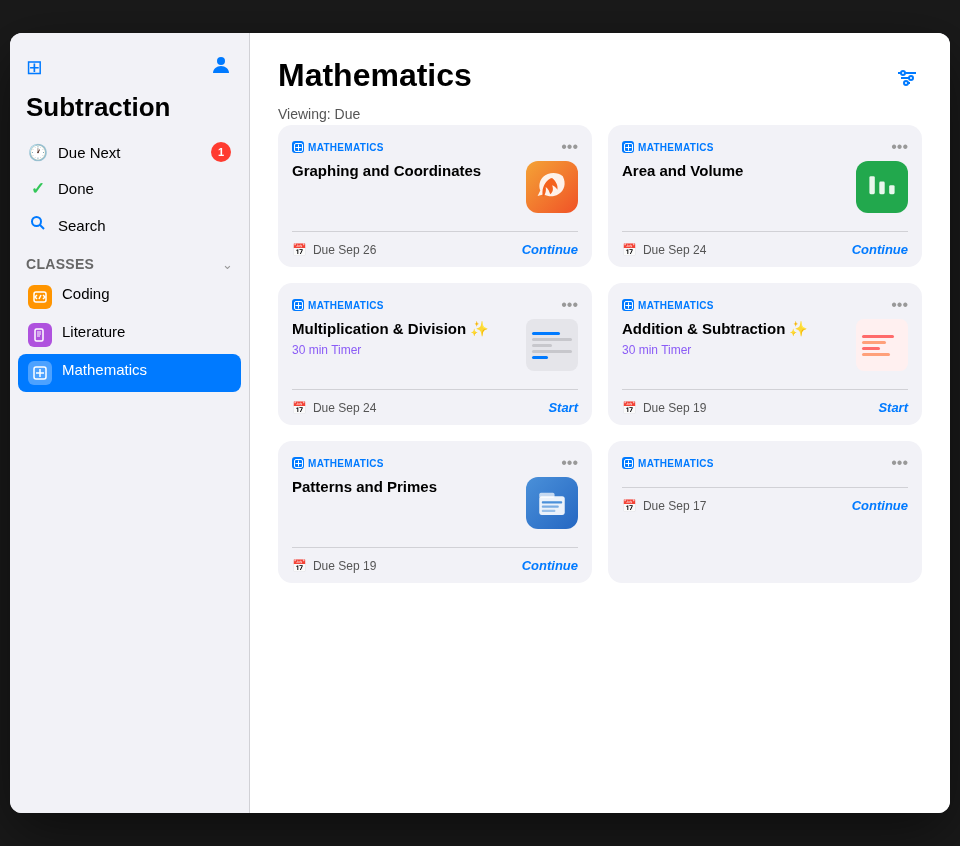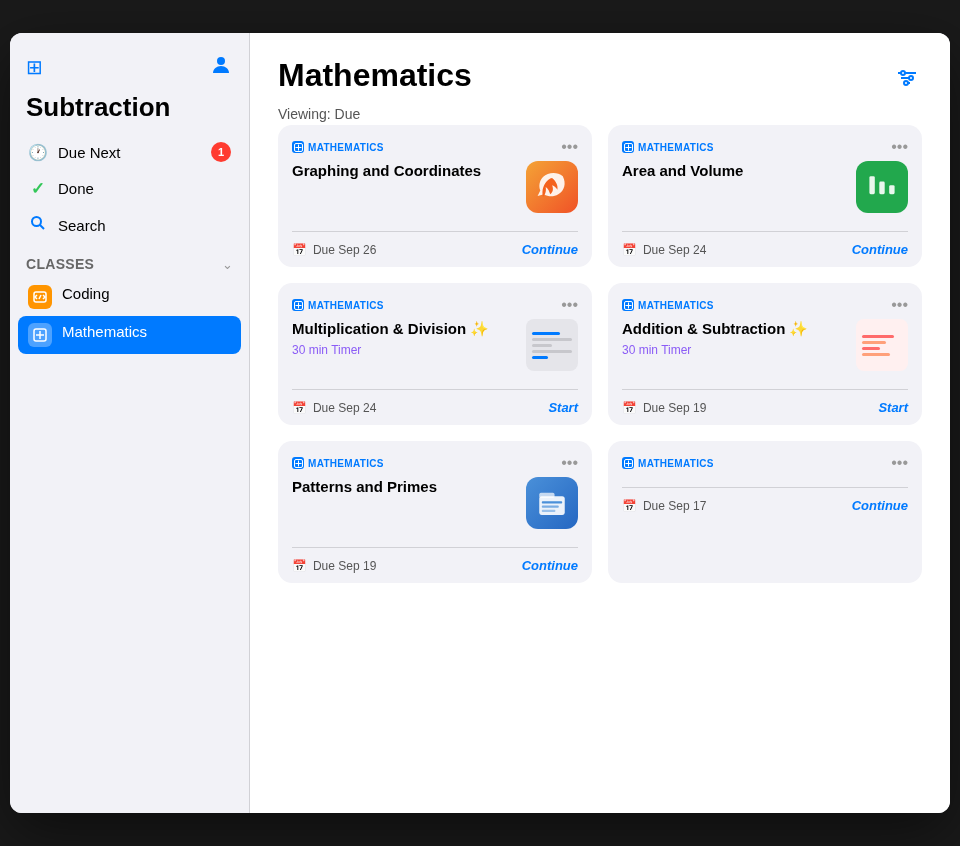--- a/index.html
+++ b/index.html
@@ -358,20 +358,31 @@
         <svg width="14" height="14" viewBox="0 0 14 14" fill="white">
           <rect x="1" y="2" width="12" height="10" rx="2" fill="none" stroke="white" stroke-width="1.5"></rect>
           <polyline points="4,5 2,7 4,9" stroke="white" stroke-width="1.5" fill="none"></polyline>
           <polyline points="10,5 12,7 10,9" stroke="white" stroke-width="1.5" fill="none"></polyline>
           <line x1="6" y1="9" x2="8" y2="5" stroke="white" stroke-width="1.5"></line>
         </svg>
       </div>
       <span>Coding</span>
     </div>
 
+    <div class="class-item">
+      <div class="class-icon icon-literature">
+        <svg width="14" height="14" viewBox="0 0 14 14" fill="white">
+          <rect x="2" y="1" width="8" height="12" rx="1.5" fill="none" stroke="white" stroke-width="1.5"></rect>
+          <line x1="4" y1="4" x2="8" y2="4" stroke="white" stroke-width="1"></line>
+          <line x1="4" y1="6" x2="8" y2="6" stroke="white" stroke-width="1"></line>
+          <line x1="4" y1="8" x2="7" y2="8" stroke="white" stroke-width="1"></line>
+        </svg>
+      </div>
+      <span>Literature</span>
+    </div>
 
     <div class="class-item active">
       <div class="class-icon" style="background:rgba(255,255,255,0.3);">
         <svg width="14" height="14" viewBox="0 0 14 14" fill="white">
           <rect x="1" y="1" width="12" height="12" rx="2" fill="none" stroke="white" stroke-width="1.5"></rect>
           <line x1="3" y1="7" x2="11" y2="7" stroke="white" stroke-width="1.5"></line>
           <line x1="7" y1="3" x2="7" y2="11" stroke="white" stroke-width="1.5"></line>
         </svg>
       </div>
       <span>Mathematics</span>

